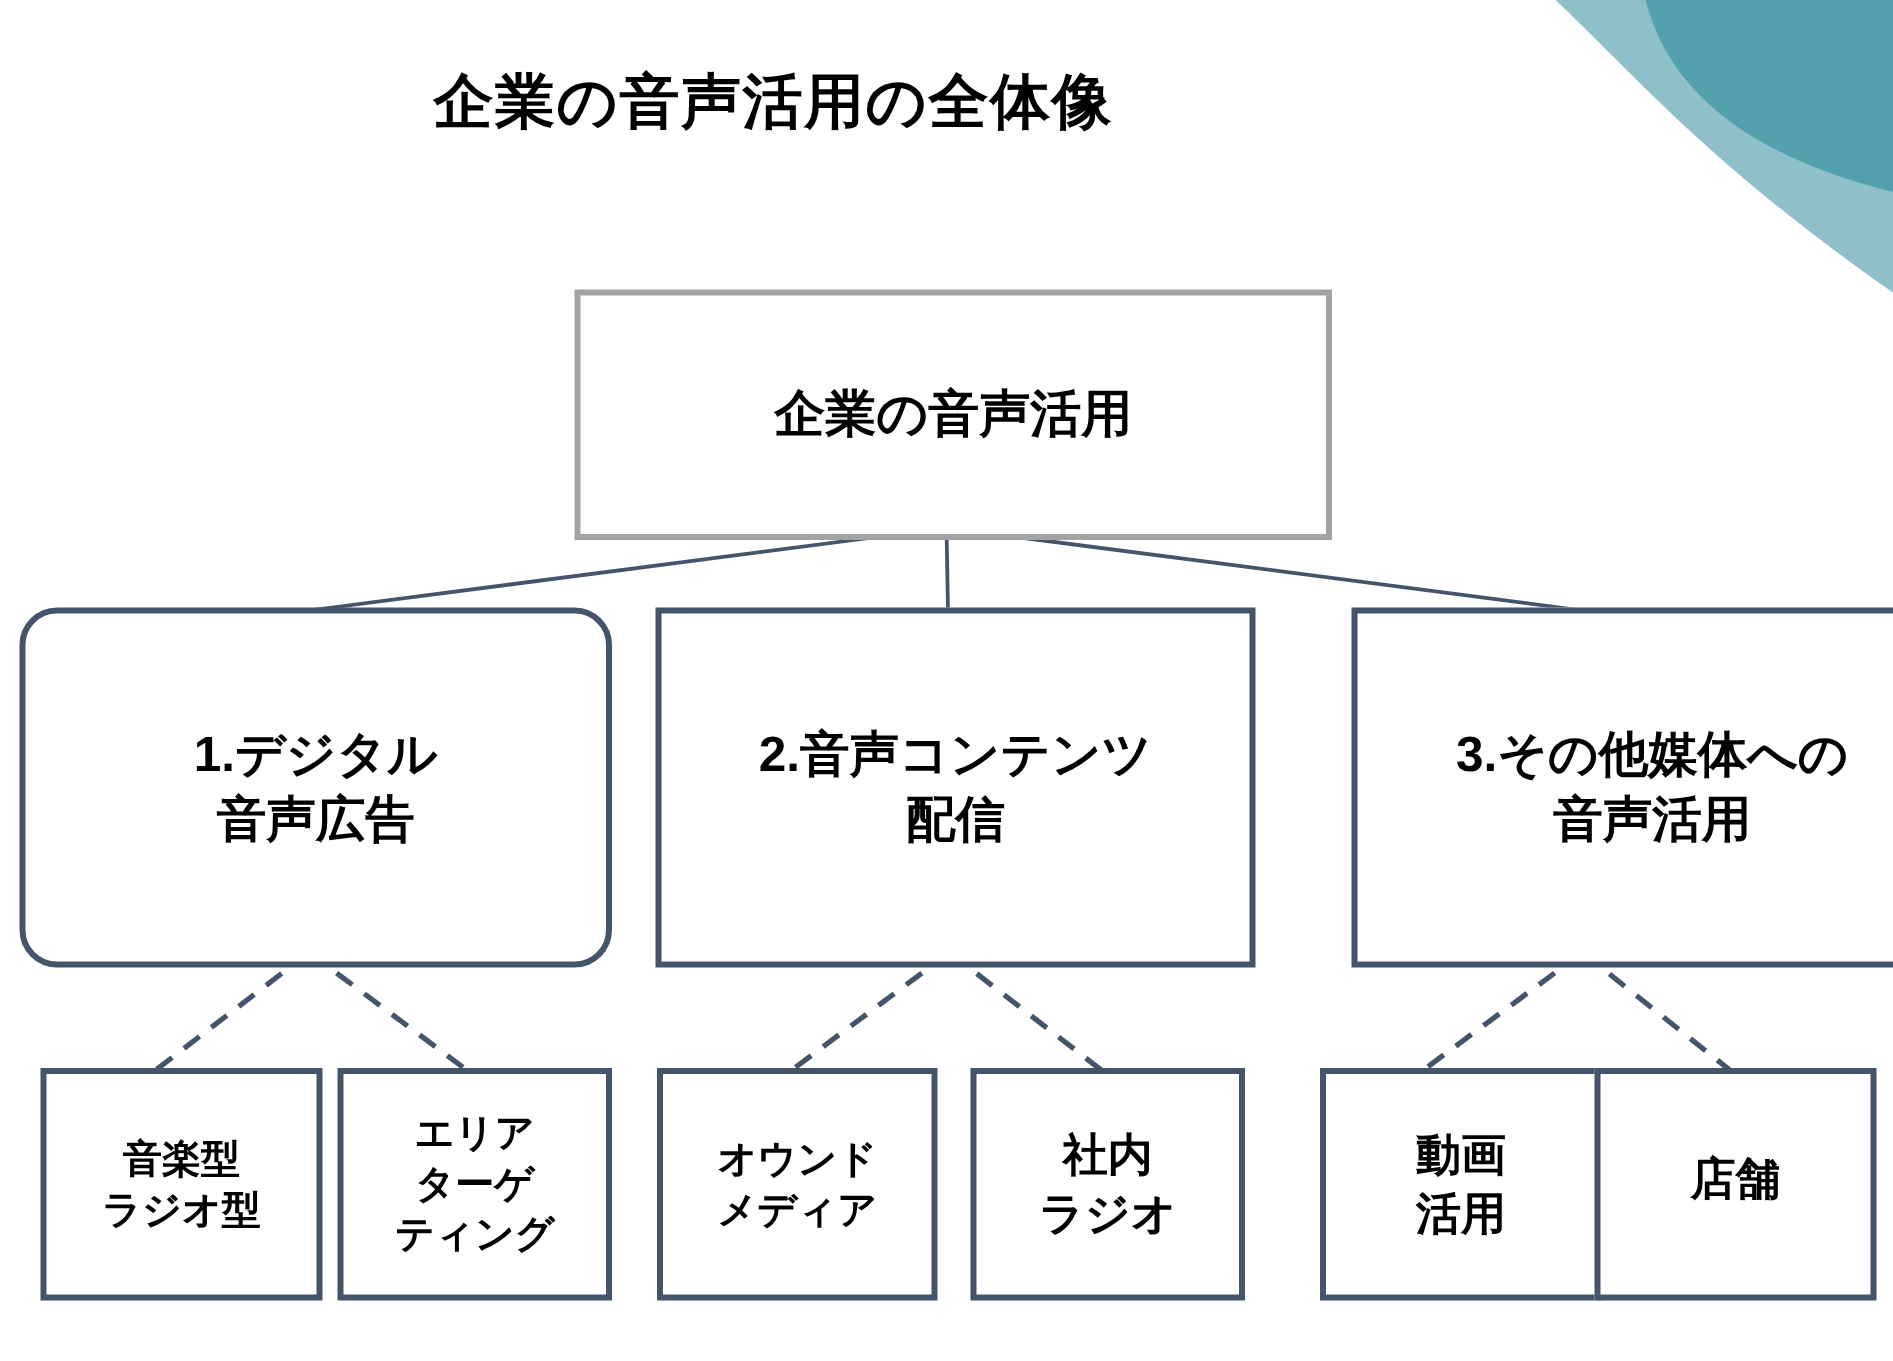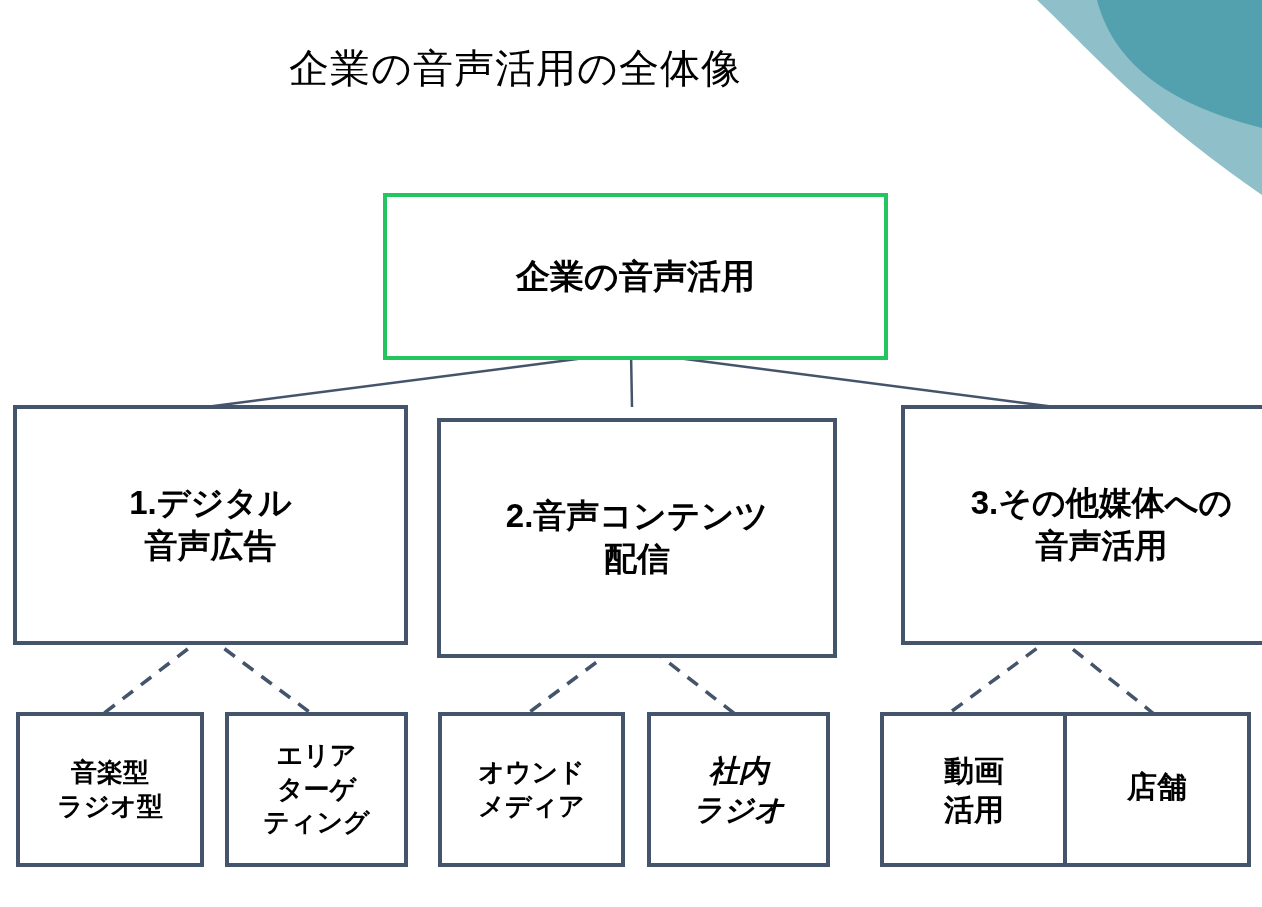--- a/index.html
+++ b/index.html
@@ -6,47 +6,47 @@
   body{
     width:1262px;height:907px;position:relative;background:#ffffff;
     font-family:"Liberation Sans","DejaVu Sans",sans-serif;
     overflow:hidden;
   }
   .canvas{position:absolute;inset:0;width:1262px;height:907px;}
   #connector-layer{position:absolute;left:0;top:0;z-index:1;}
   #corner-decoration{position:absolute;right:0;top:0;z-index:0;}
   .slide-title{
     position:absolute;left:0;top:42px;width:1031px;
-    text-align:center;font-size:40px;font-weight:normal;color:#000;
+    text-align:center;font-size:40px;font-weight:bold;color:#000;
     letter-spacing:1px;z-index:2;
   }
   .node{
     position:absolute;background:#ffffff;z-index:2;
     display:flex;align-items:center;justify-content:center;
     text-align:center;font-weight:bold;color:#000;
   }
   .label{white-space:pre-line;line-height:1.3;}
   .root{
     left:383px;top:193px;width:497px;height:159px;
-    border:4px solid #22c55e;font-size:34px;
+    border:4px solid #a3a3a3;font-size:34px;
   }
   .branch{
     top:405px;height:232px;border:4px solid #44546A;font-size:33px;
   }
-  .branch-1{left:13px;width:387px;}
-  .branch-2{left:437px;width:392px;margin-top:13px;}
+  .branch-1{left:13px;width:387px;border-radius:25px;}
+  .branch-2{left:437px;width:392px;}
   .branch-3{left:901px;width:393px;}
   .leaf{
     top:712px;height:147px;border:4px solid #44546A;font-size:26px;
   }
   .leaf-lg{font-size:30px;}
-  .leaf-1{left:16px;width:180px;}
+  .leaf-1{left:27px;width:180px;}
   .leaf-2{left:225px;width:175px;}
   .leaf-3{left:438px;width:179px;}
-  .leaf-4{left:647px;width:175px;font-style:italic;}
+  .leaf-4{left:647px;width:175px;}
   .leaf-5{left:880px;width:180px;}
   .leaf-6{left:1063px;width:180px;font-family:Liberation Mono, monospace;}
 </style>
 </head>
 <body>
 
 <div class="canvas">
 
   <svg id="corner-decoration" width="300" height="220" viewBox="0 0 300 220" aria-hidden="true">
     <path d="M 75 0 C 128 50, 178 110, 300 195 L 300 0 Z" fill="#8FBFC9"></path>

